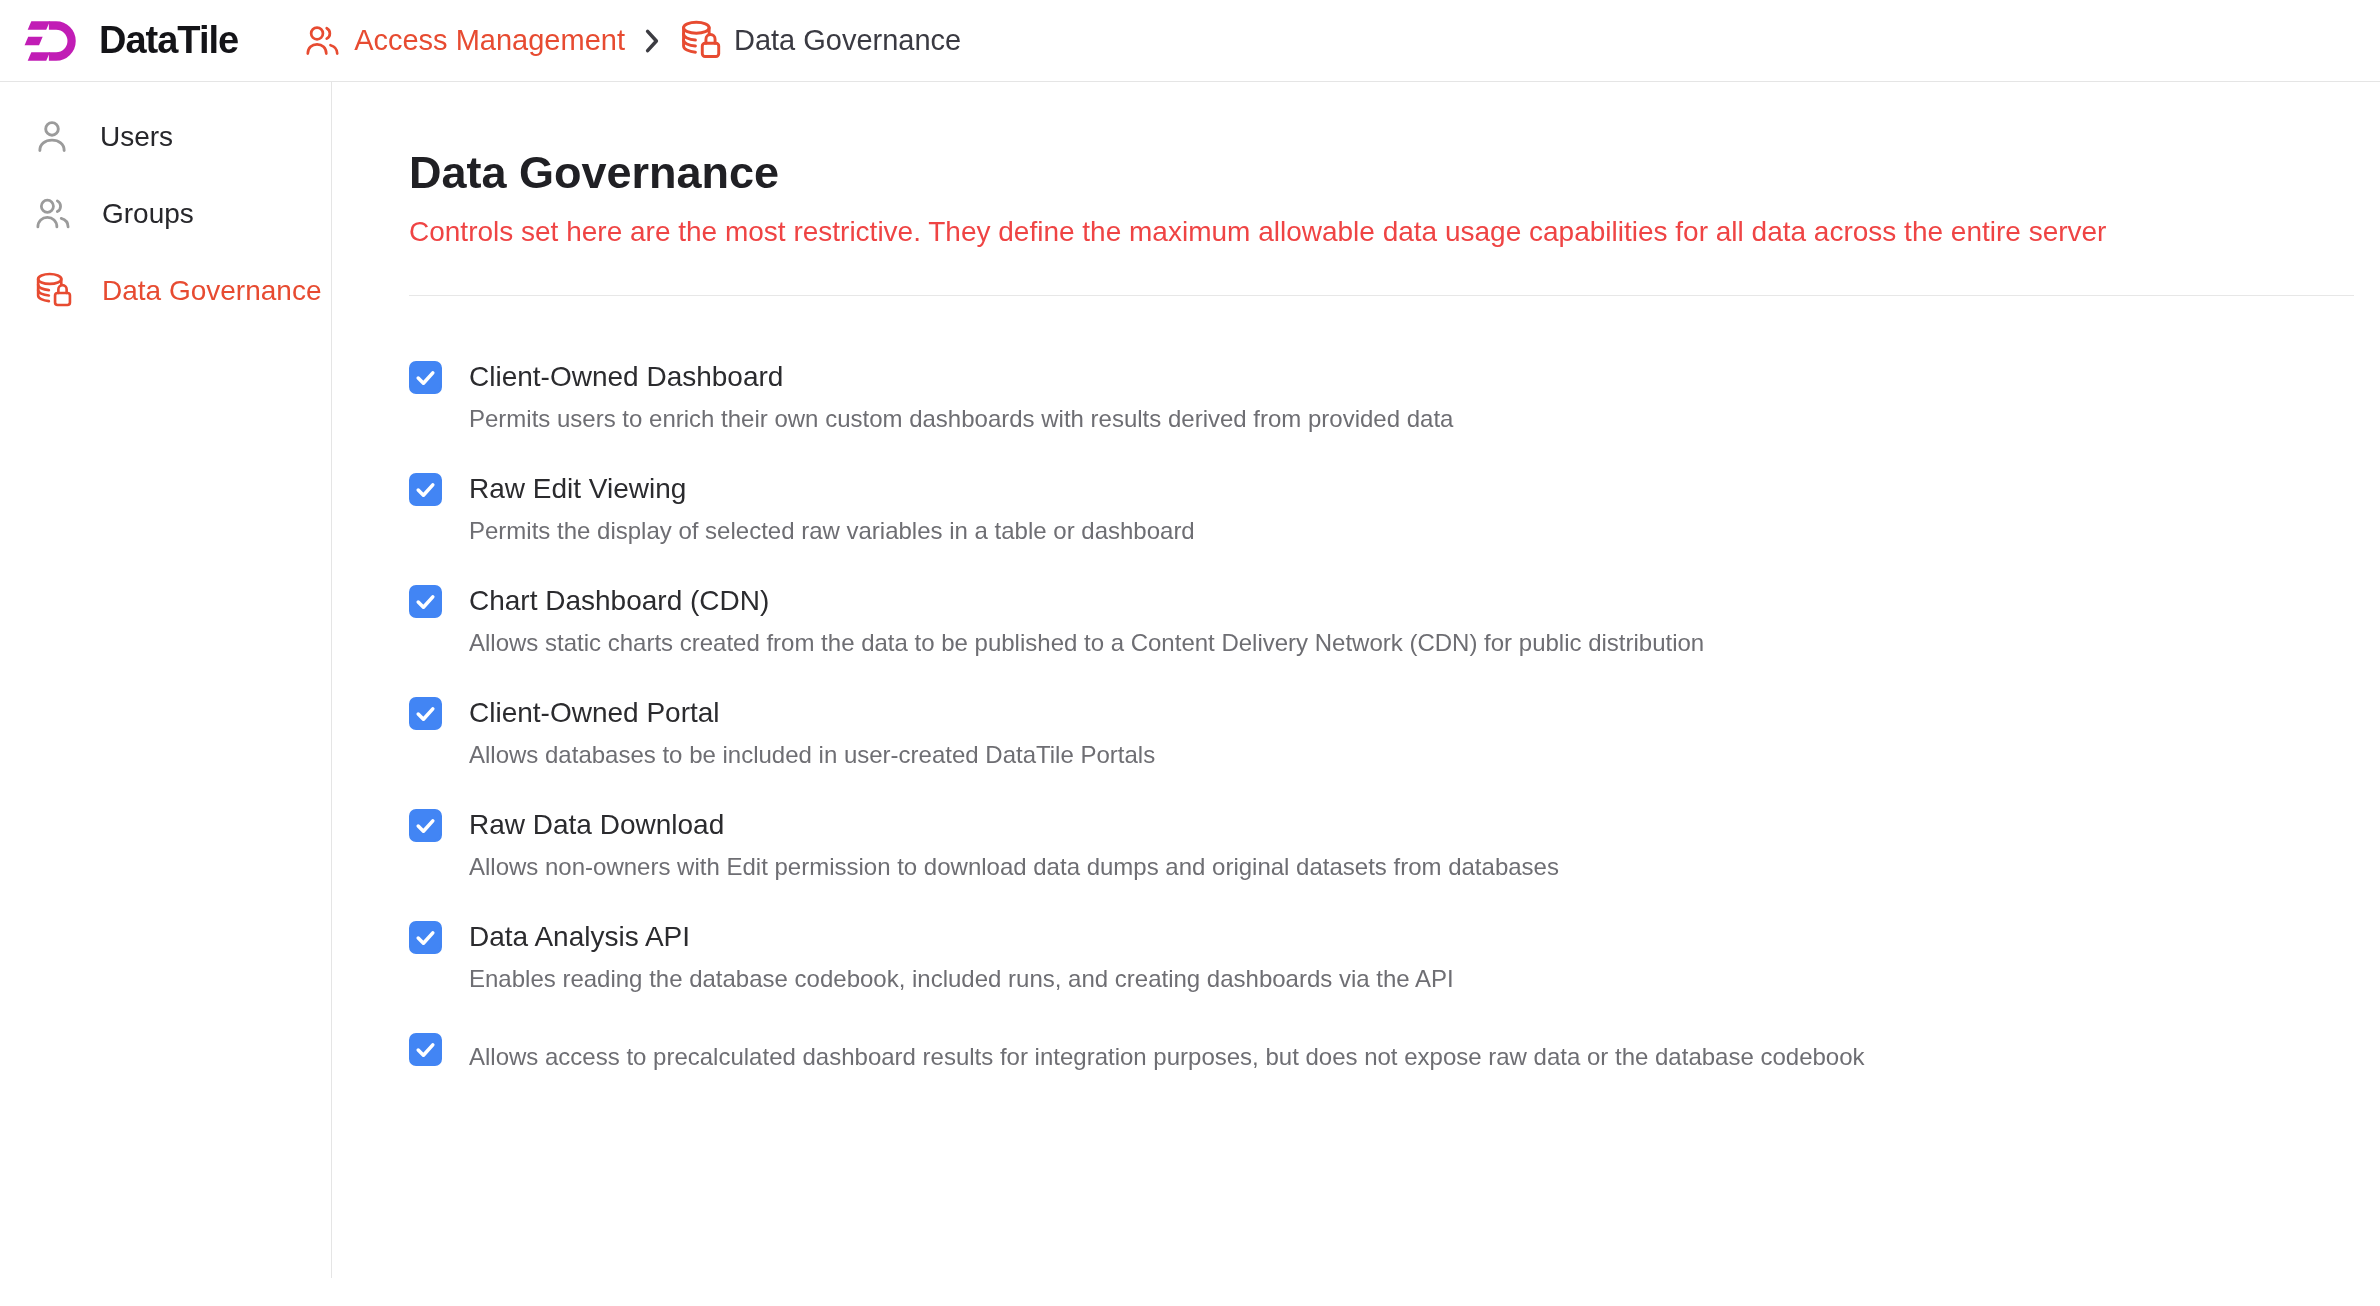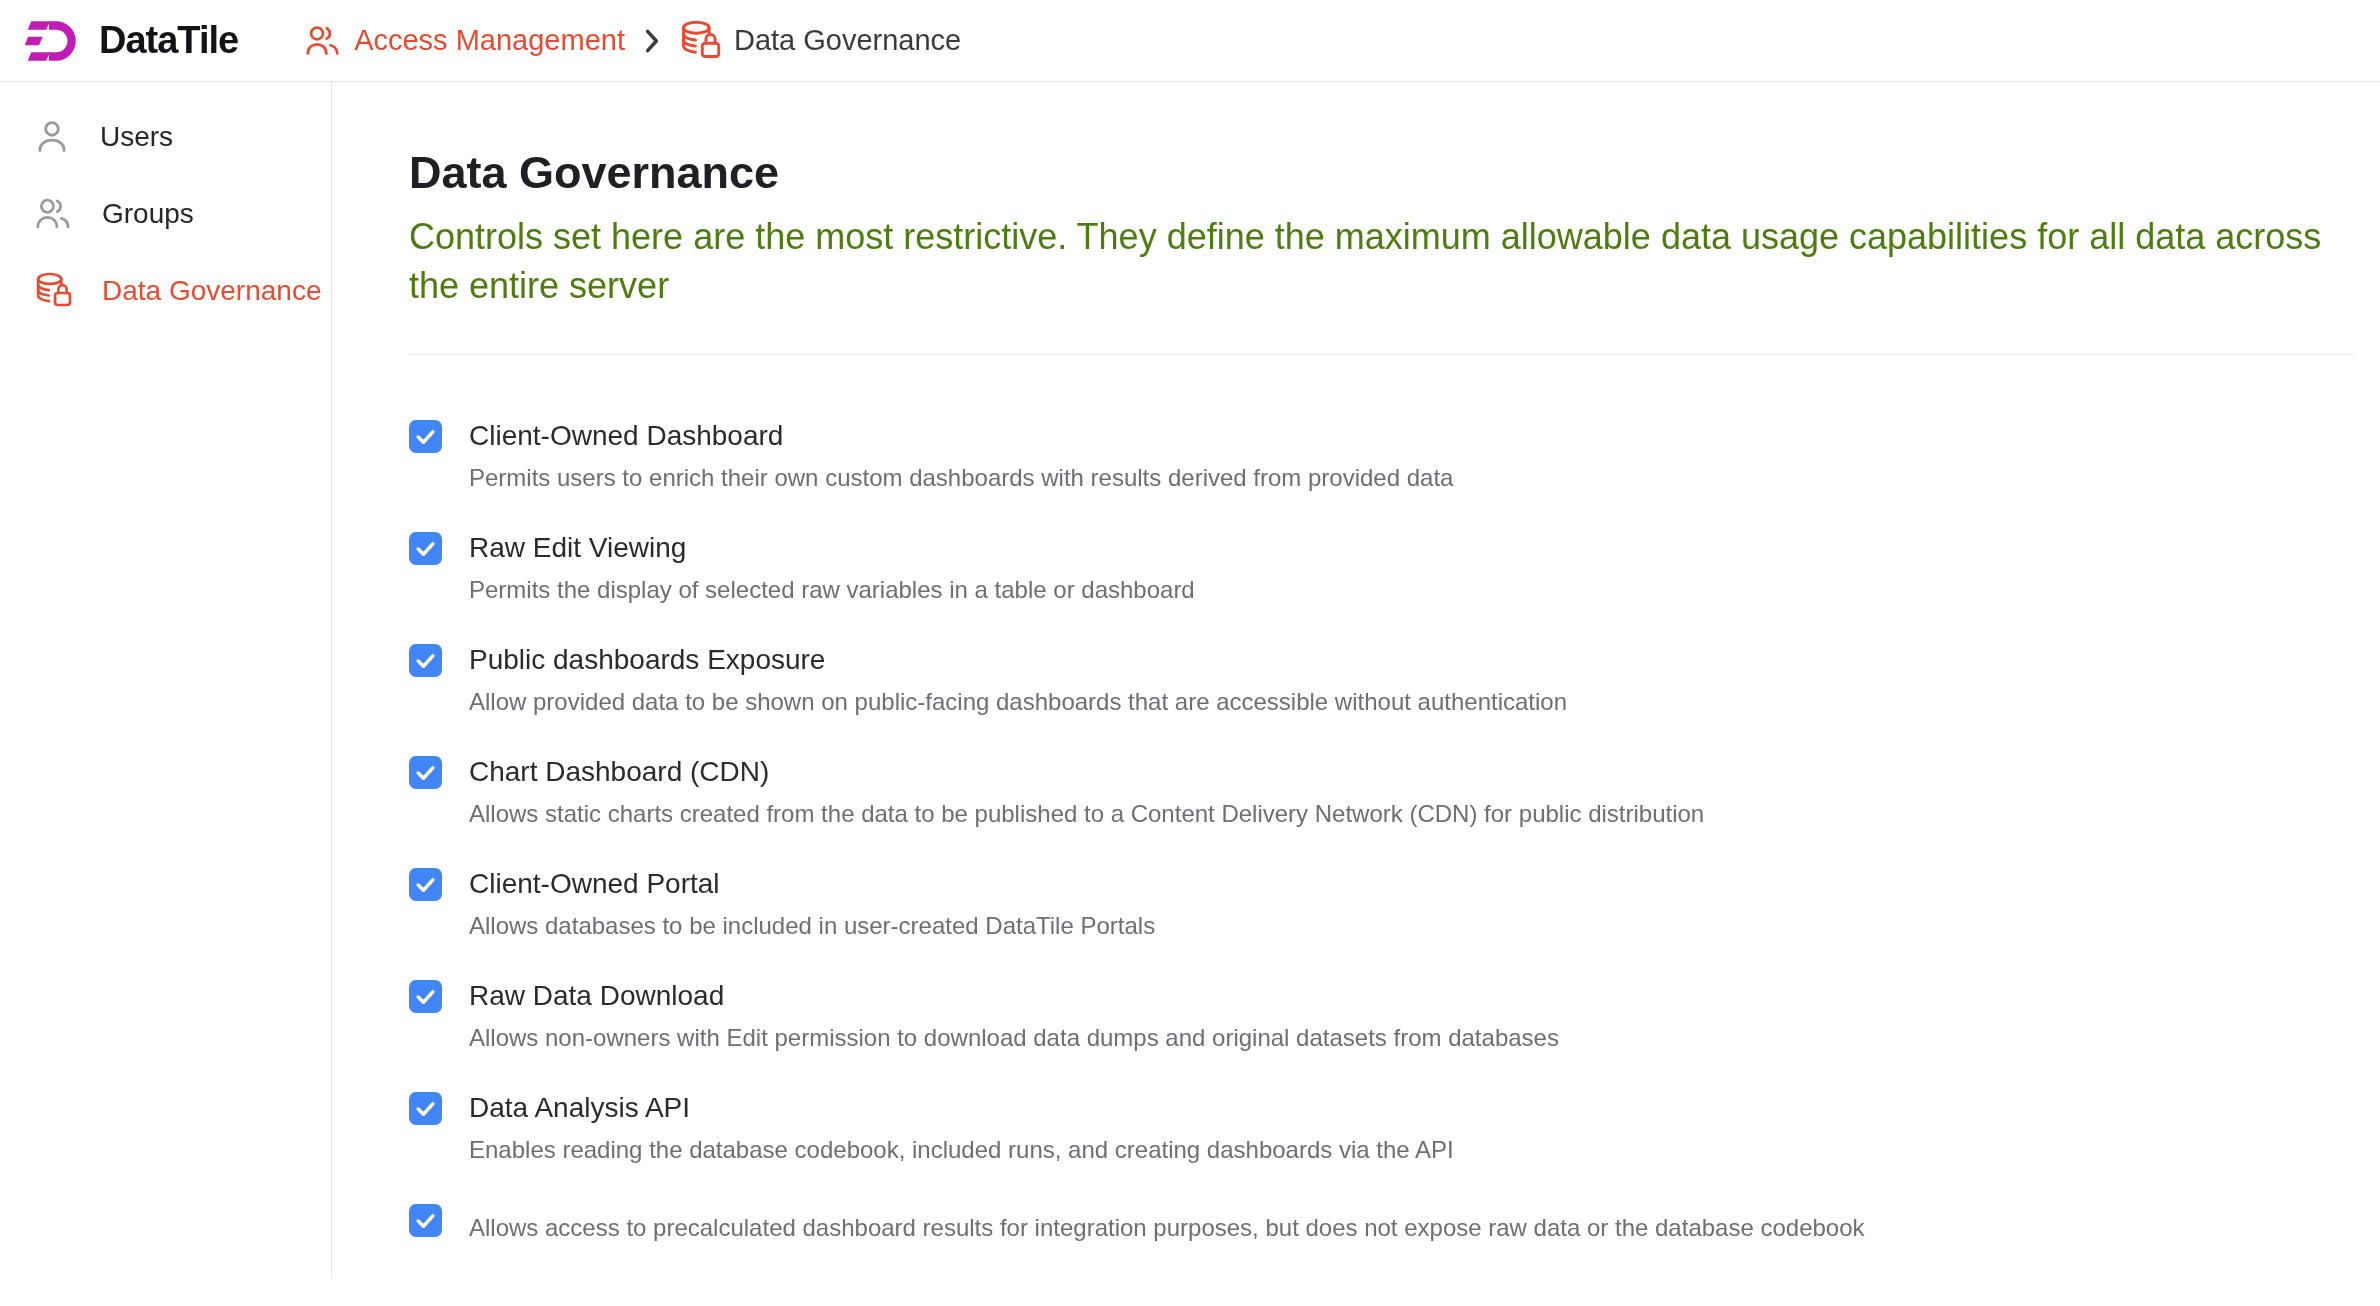--- a/index.html
+++ b/index.html
@@ -40,21 +40,21 @@
   .side-item{
     height:77px;display:flex;align-items:center;gap:30px;
     padding-left:34px;font-size:28px;color:#27272b;cursor:pointer;
   }
   .side-item .icon{color:var(--icon-gray);display:flex;align-items:center;}
   .side-item.checked{color:var(--accent-red);}
   .side-item.checked .icon{color:var(--accent-red);}
   
   .main{flex:1;padding:64px 26px 0 77px;}
   .page-title{font-size:45px;font-weight:700;color:#202024;line-height:1.2;}
-  .page-subtitle{font-size:36px;color:#4d7c0f;margin-top:13px;line-height:1.35;}
+  .page-subtitle{font-size:28px;color:#ef4444;margin-top:13px;line-height:1.35;}
   .divider{border:none;border-top:1px solid #e7e7e7;margin:44px 0 0 0;}
   .perm-list{margin-top:64px;}
   .perm-row{display:flex;align-items:flex-start;gap:27px;margin-bottom:39px;}
   .checkbox{
     width:33px;height:33px;border-radius:7px;flex:0 0 33px;
     border:2px solid #9a9a9a;background:#fff;cursor:pointer;
     display:flex;align-items:center;justify-content:center;margin-top:1px;
   }
   .checkbox svg{visibility:hidden;}
   .checkbox.checked{background:var(--checkbox-blue);border-color:var(--checkbox-blue);}
@@ -181,31 +181,20 @@
           <svg width="25" height="25" viewBox="0 0 24 24" fill="none" stroke="#fff" stroke-width="3.4" stroke-linecap="round" stroke-linejoin="round">
               <polyline points="5,12.5 10,17.5 19,7.5"></polyline>
             </svg>
         </span>
         <div>
           <div class="perm-label">Raw Edit Viewing</div>
           <div class="perm-desc">Permits the display of selected raw variables in a table or dashboard</div>
         </div>
       </div>
 
-      <div class="perm-row">
-        <span class="checkbox checked">
-          <svg width="25" height="25" viewBox="0 0 24 24" fill="none" stroke="#fff" stroke-width="3.4" stroke-linecap="round" stroke-linejoin="round">
-              <polyline points="5,12.5 10,17.5 19,7.5"></polyline>
-            </svg>
-        </span>
-        <div>
-          <div class="perm-label">Public dashboards Exposure</div>
-          <div class="perm-desc">Allow provided data to be shown on public-facing dashboards that are accessible without authentication</div>
-        </div>
-      </div>
 
       <div class="perm-row">
         <span class="checkbox checked">
           <svg width="25" height="25" viewBox="0 0 24 24" fill="none" stroke="#fff" stroke-width="3.4" stroke-linecap="round" stroke-linejoin="round">
               <polyline points="5,12.5 10,17.5 19,7.5"></polyline>
             </svg>
         </span>
         <div>
           <div class="perm-label">Chart Dashboard (CDN)</div>
           <div class="perm-desc">Allows static charts created from the data to be published to a Content Delivery Network (CDN) for public distribution</div>

